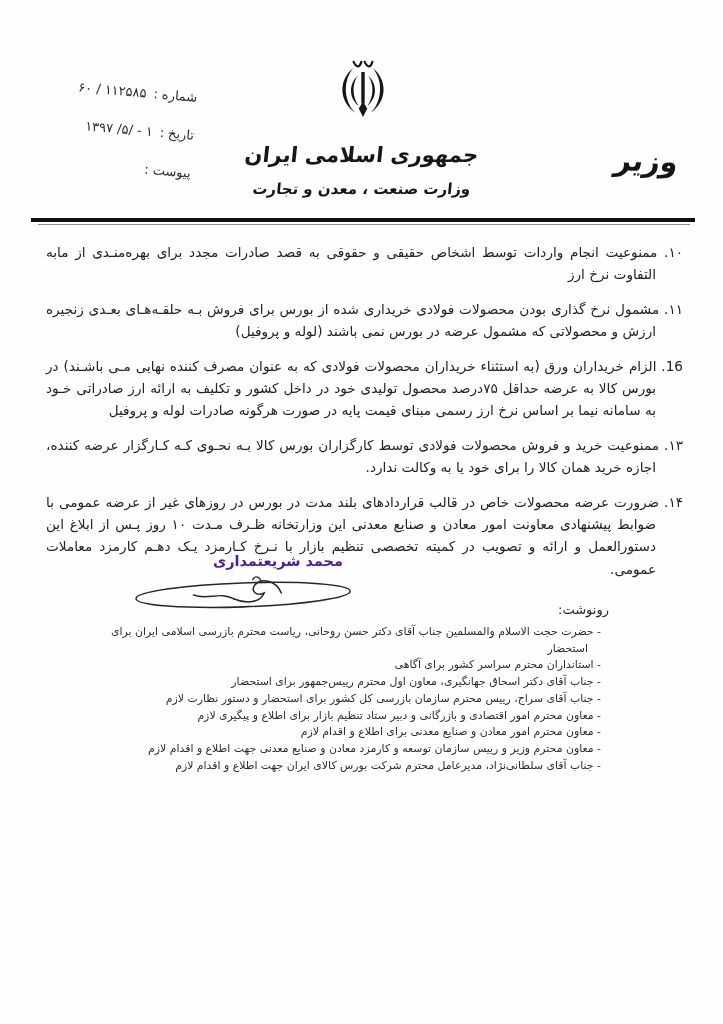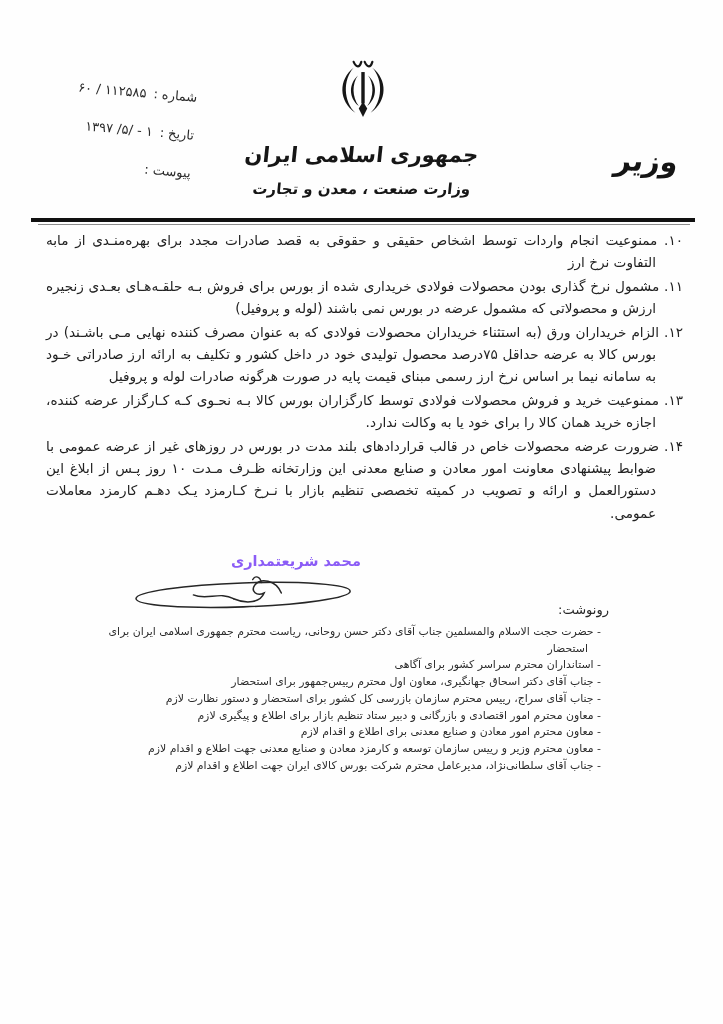--- a/index.html
+++ b/index.html
@@ -31,25 +31,25 @@
     color:#141414;transform:skewX(-8deg) rotate(2deg);
   }
   
   .rule{position:absolute;top:218px;left:31px;width:664px;height:4px;background:#111;}
   .rule-echo{position:absolute;top:224px;left:38px;width:652px;height:1px;background:#8d8d8d;}
   
   .items{
     position:absolute;top:229px;right:40px;left:46px;
     direction:rtl;text-align:justify;font-size:13.6px;line-height:22.4px;color:#222;
   }
-  .item{padding-right:27px;text-indent:-27px;margin:0 0 1px 0;}
+  .item{padding-right:27px;text-indent:-27px;margin:12px 0 1px 0;}
   
   .sig-name{
-    position:absolute;top:553px;right:362px;direction:rtl;
-    font-size:14.5px;font-weight:600;color:#8b5cf6;white-space:nowrap;
+    position:absolute;top:553px;right:380px;direction:rtl;
+    font-size:14.5px;font-weight:600;color:#4c1d95;white-space:nowrap;
   }
   .sig-scribble{position:absolute;top:571px;left:126px;width:238px;height:44px;}
   
   .cc-label{position:absolute;top:602px;right:114px;direction:rtl;font-size:13px;color:#262626;}
   .cc-list{
     position:absolute;top:624px;right:122px;left:92px;
     direction:rtl;font-size:10.9px;line-height:16.7px;color:#2b2b2b;text-align:right;
   }
   .cc-item{padding-right:13px;text-indent:-13px;}
 </style>
@@ -89,36 +89,36 @@
   <div class="republic">جمهوری اسلامی ایران</div>
   <div class="ministry">وزارت صنعت ، معدن و تجارت</div>
   <div class="minister">وزیر</div>
 
   <div class="rule"></div>
   <div class="rule-echo"></div>
 
   <div class="items">
     <div class="item">۱۰. ممنوعیت انجام واردات توسط اشخاص حقیقی و حقوقی به قصد صادرات مجدد برای بهره‌منـدی از مابه التفاوت نرخ ارز</div>
     <div class="item">۱۱. مشمول نرخ گذاری بودن محصولات فولادی خریداری شده از بورس برای فروش بـه حلقـه‌هـای بعـدی زنجیره ارزش و محصولاتی که مشمول عرضه در بورس نمی باشند (لوله و پروفیل)</div>
-    <div class="item">۱۲. الزام خریداران ورق (به استثناء خریداران محصولات فولادی که به عنوان مصرف کننده نهایی مـی باشـند) در بورس کالا به عرضه حداقل ۷۵درصد محصول تولیدی خود در داخل کشور و تکلیف به ارائه ارز صادراتی خـود به سامانه نیما بر اساس نرخ ارز رسمی مبنای قیمت پایه در صورت هرگونه صادرات لوله و پروفیل</div>
+    <div class="item">16. الزام خریداران ورق (به استثناء خریداران محصولات فولادی که به عنوان مصرف کننده نهایی مـی باشـند) در بورس کالا به عرضه حداقل ۷۵درصد محصول تولیدی خود در داخل کشور و تکلیف به ارائه ارز صادراتی خـود به سامانه نیما بر اساس نرخ ارز رسمی مبنای قیمت پایه در صورت هرگونه صادرات لوله و پروفیل</div>
     <div class="item">۱۳. ممنوعیت خرید و فروش محصولات فولادی توسط کارگزاران بورس کالا بـه نحـوی کـه کـارگزار عرضه کننده، اجازه خرید همان کالا را برای خود یا به وکالت ندارد.</div>
     <div class="item">۱۴. ضرورت عرضه محصولات خاص در قالب قراردادهای بلند مدت در بورس در روزهای غیر از عرضه عمومی با ضوابط پیشنهادی معاونت امور معادن و صنایع معدنی این وزارتخانه ظـرف مـدت ۱۰ روز پـس از ابلاغ این دستورالعمل و ارائه و تصویب در کمیته تخصصی تنظیم بازار با نـرخ کـارمزد یـک دهـم کارمزد معاملات عمومی.</div>
   </div>
 
   <div class="sig-name">محمد شریعتمداری</div>
   <svg class="sig-scribble" viewBox="0 0 240 46" aria-hidden="true">
     <ellipse cx="118" cy="25" rx="112" ry="12.5" fill="none" stroke="#262626" stroke-width="1.6" transform="rotate(-2 118 25)"></ellipse>
     <path d="M158,23 C152,9 136,7 130,15 C126,21 132,27 140,23 C136,33 122,35 108,29" fill="none" stroke="#262626" stroke-width="1.6" stroke-linecap="round"></path>
     <path d="M108,29 C94,21 80,31 66,25" fill="none" stroke="#262626" stroke-width="1.5" stroke-linecap="round"></path>
     <path d="M137,12 C136,6 131,4 128,9" fill="none" stroke="#262626" stroke-width="1.4" stroke-linecap="round"></path>
   </svg>
 
   <div class="cc-label">رونوشت:</div>
   <div class="cc-list">
-    <div class="cc-item">- حضرت حجت الاسلام والمسلمین جناب آقای دکتر حسن روحانی، ریاست محترم جمهوری اسلامی ایران برای استحضار</div>
+    <div class="cc-item">- حضرت حجت الاسلام والمسلمین جناب آقای دکتر حسن روحانی، ریاست محترم بازرسی اسلامی ایران برای استحضار</div>
     <div class="cc-item">- استانداران محترم سراسر کشور  برای آگاهی</div>
     <div class="cc-item">- جناب آقای دکتر اسحاق جهانگیری، معاون اول محترم رییس‌جمهور برای استحضار</div>
     <div class="cc-item">- جناب آقای سراج، رییس محترم سازمان بازرسی کل کشور برای استحضار و دستور نظارت لازم</div>
     <div class="cc-item">- معاون محترم امور اقتصادی و بازرگانی و دبیر ستاد تنظیم بازار برای اطلاع و پیگیری لازم</div>
     <div class="cc-item">- معاون محترم امور معادن و صنایع معدنی برای اطلاع و اقدام لازم</div>
     <div class="cc-item">- معاون محترم وزیر و رییس سازمان توسعه و کارمزد معادن و صنایع معدنی جهت اطلاع و اقدام لازم</div>
     <div class="cc-item">- جناب آقای سلطانی‌نژاد، مدیرعامل محترم شرکت بورس کالای ایران جهت اطلاع و اقدام لازم</div>
   </div>
 
 </div>

